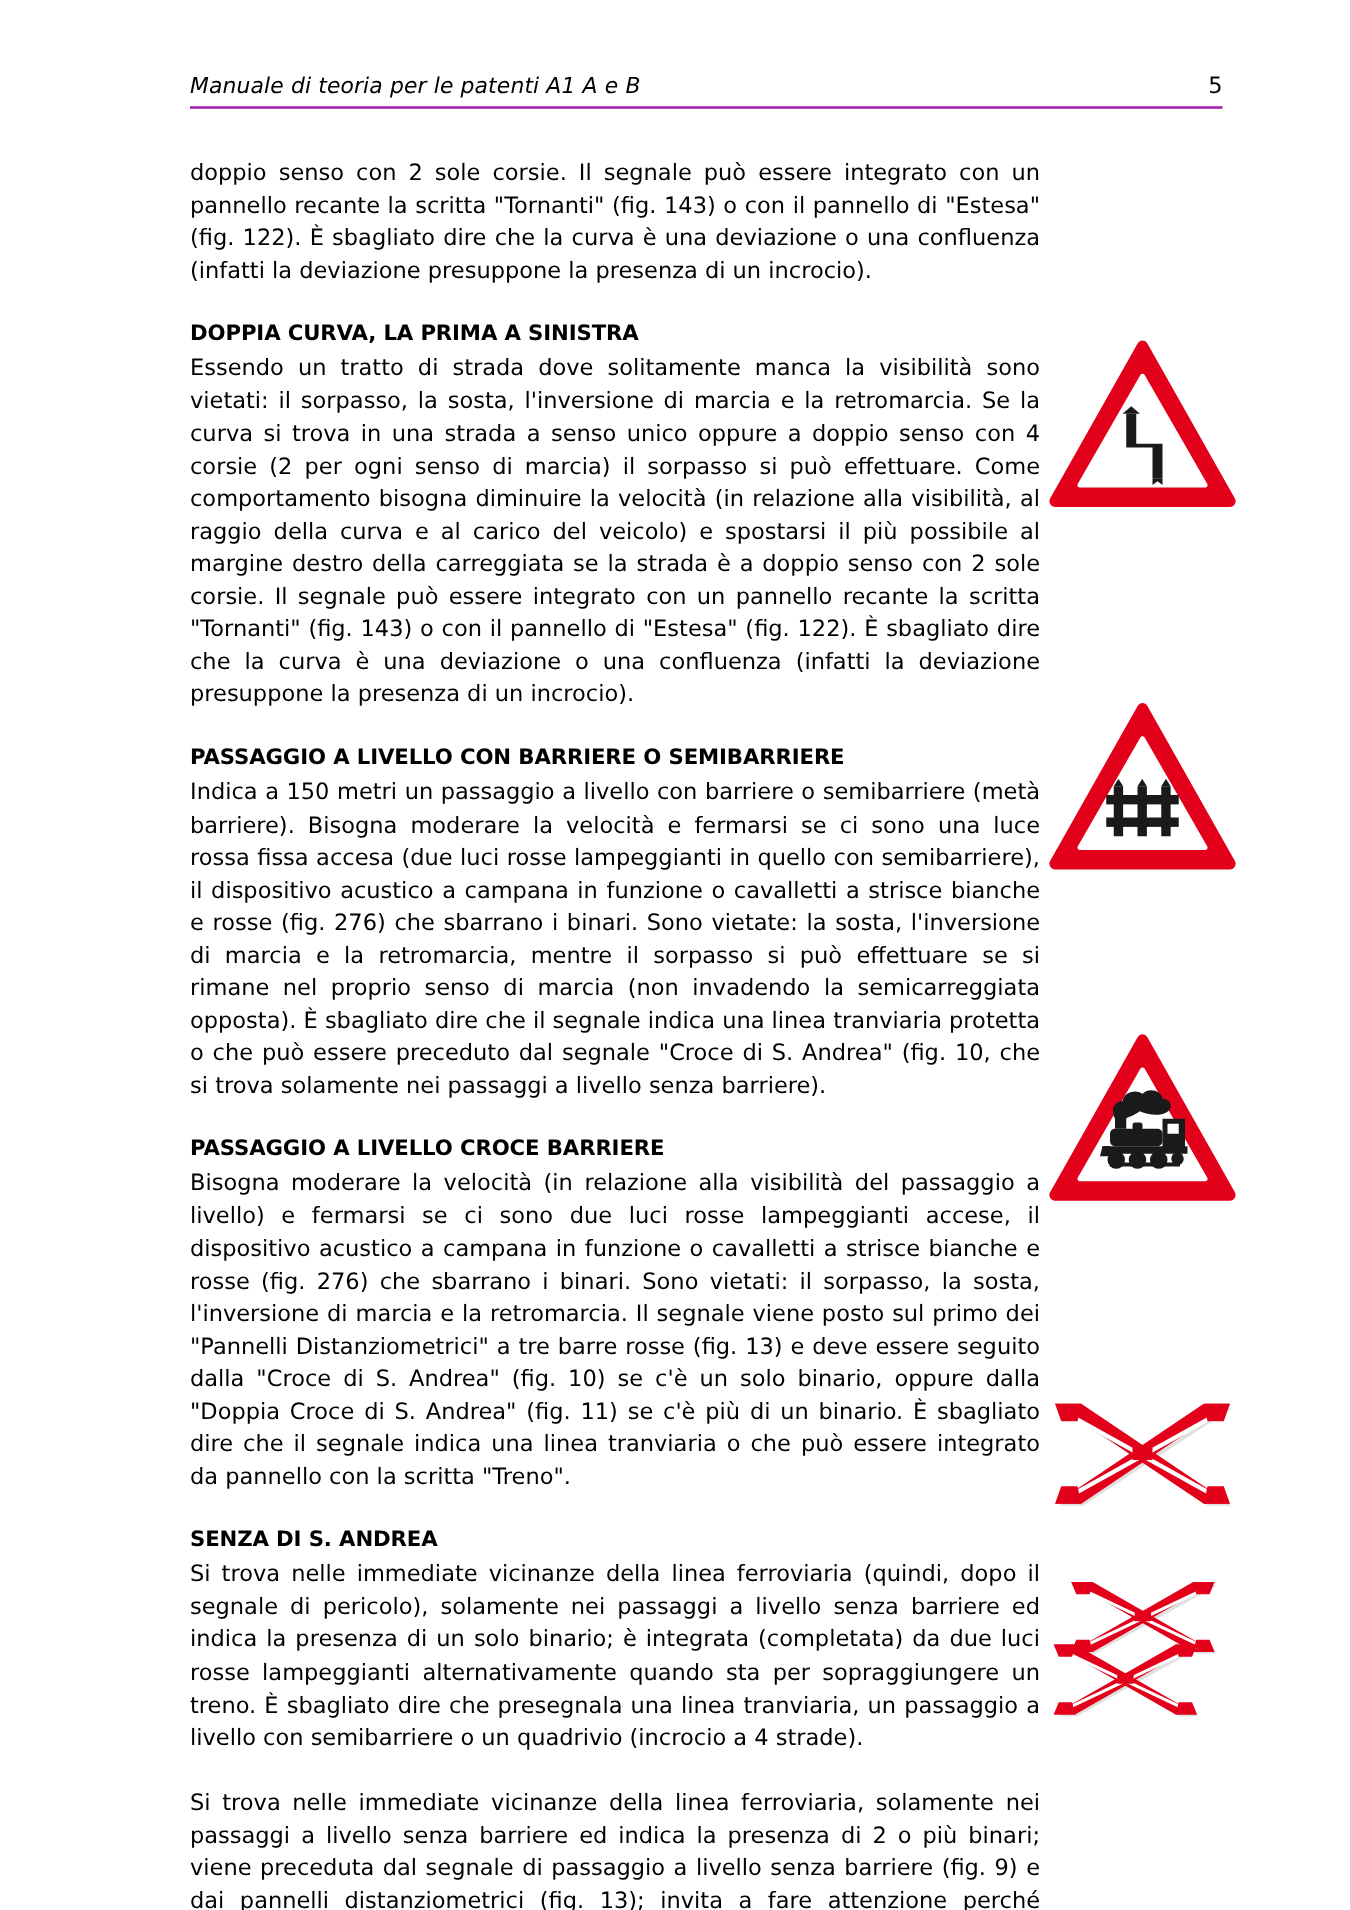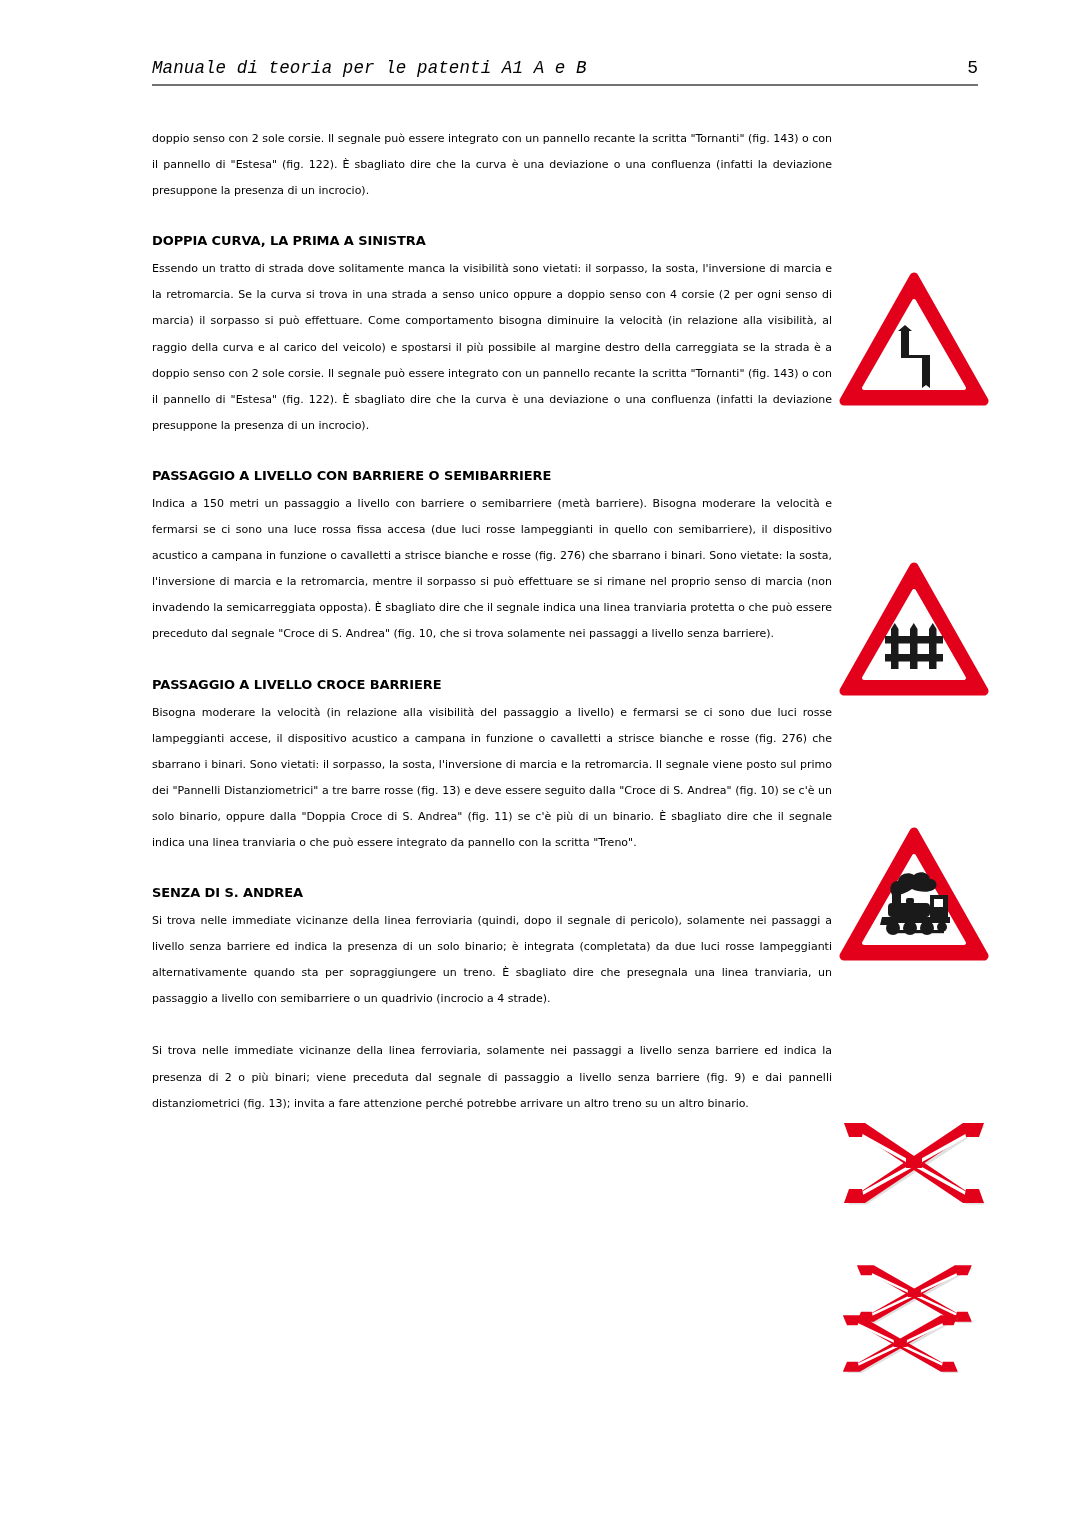--- a/index.html
+++ b/index.html
@@ -22,55 +22,54 @@
     width: 1080px;
     height: 1528px;
   }
 
   
   .header {
     position: absolute;
     left: 152px;
     top: 58px;
     width: 826px;
-    border-bottom: 2px solid #737373;
+    border-bottom: 2px solid #a21caf;
     padding-bottom: 6px;
     display: flex;
     align-items: flex-end;
     justify-content: space-between;
-    font-family: Liberation Mono, monospace;
   }
   .header-title {
     font-style: italic;
     font-size: 17.5px;
     letter-spacing: 0.1px;
     white-space: nowrap;
   }
   .header-page {
     font-size: 18px;
     font-weight: 400;
   }
 
   
   .content {
     position: absolute;
     left: 152px;
     top: 126px;
     width: 680px;
   }
   .para {
-    font-size: 11px;
+    font-size: 18px;
     line-height: 26.1px;
     text-align: justify;
     text-justify: inter-word;
     margin: 0;
     hyphens: manual;
   }
   .heading {
-    font-size: 13px;
+    font-size: 17px;
     font-weight: bold;
     line-height: 26px;
     margin: 0;
     letter-spacing: -0.1px;
   }
   .sp-section { height: 24px; }
   .sp-small   { height: 2px; }
 
   
   .sign {

